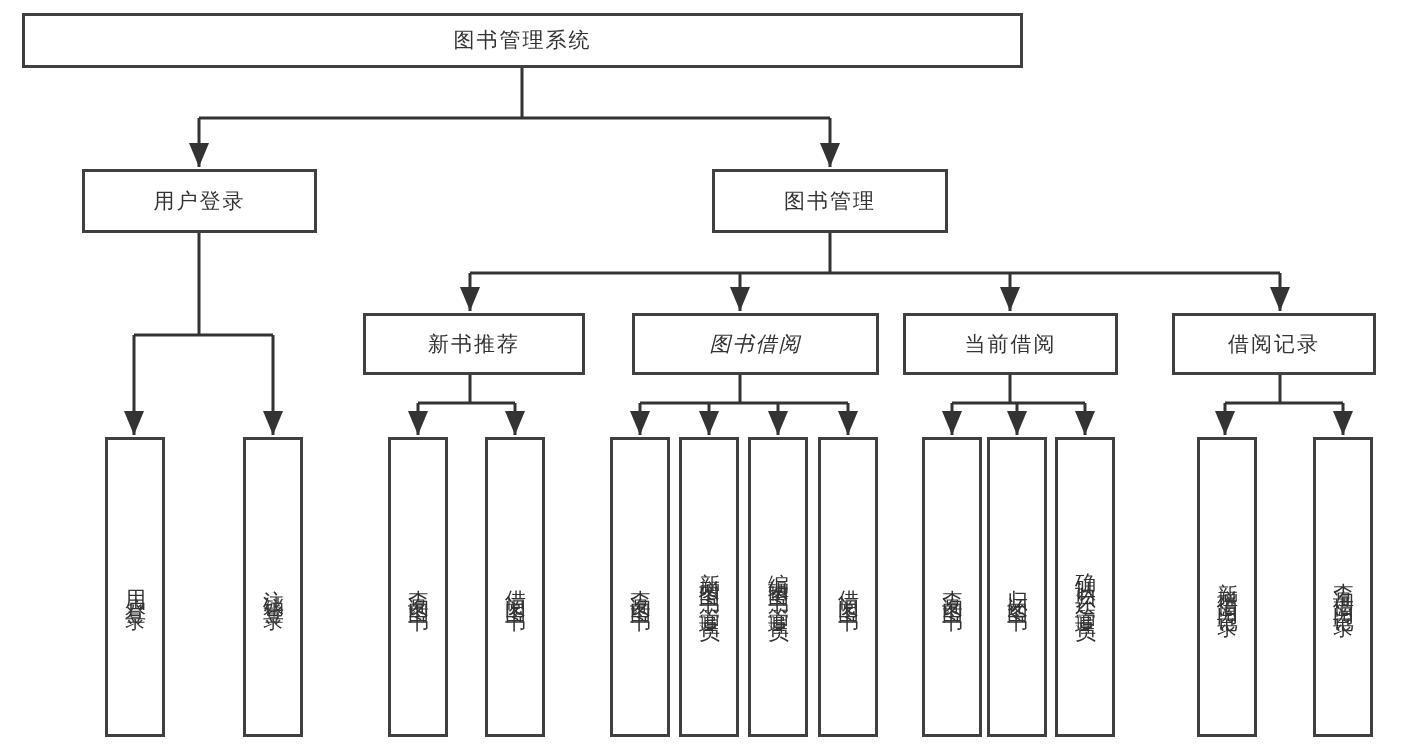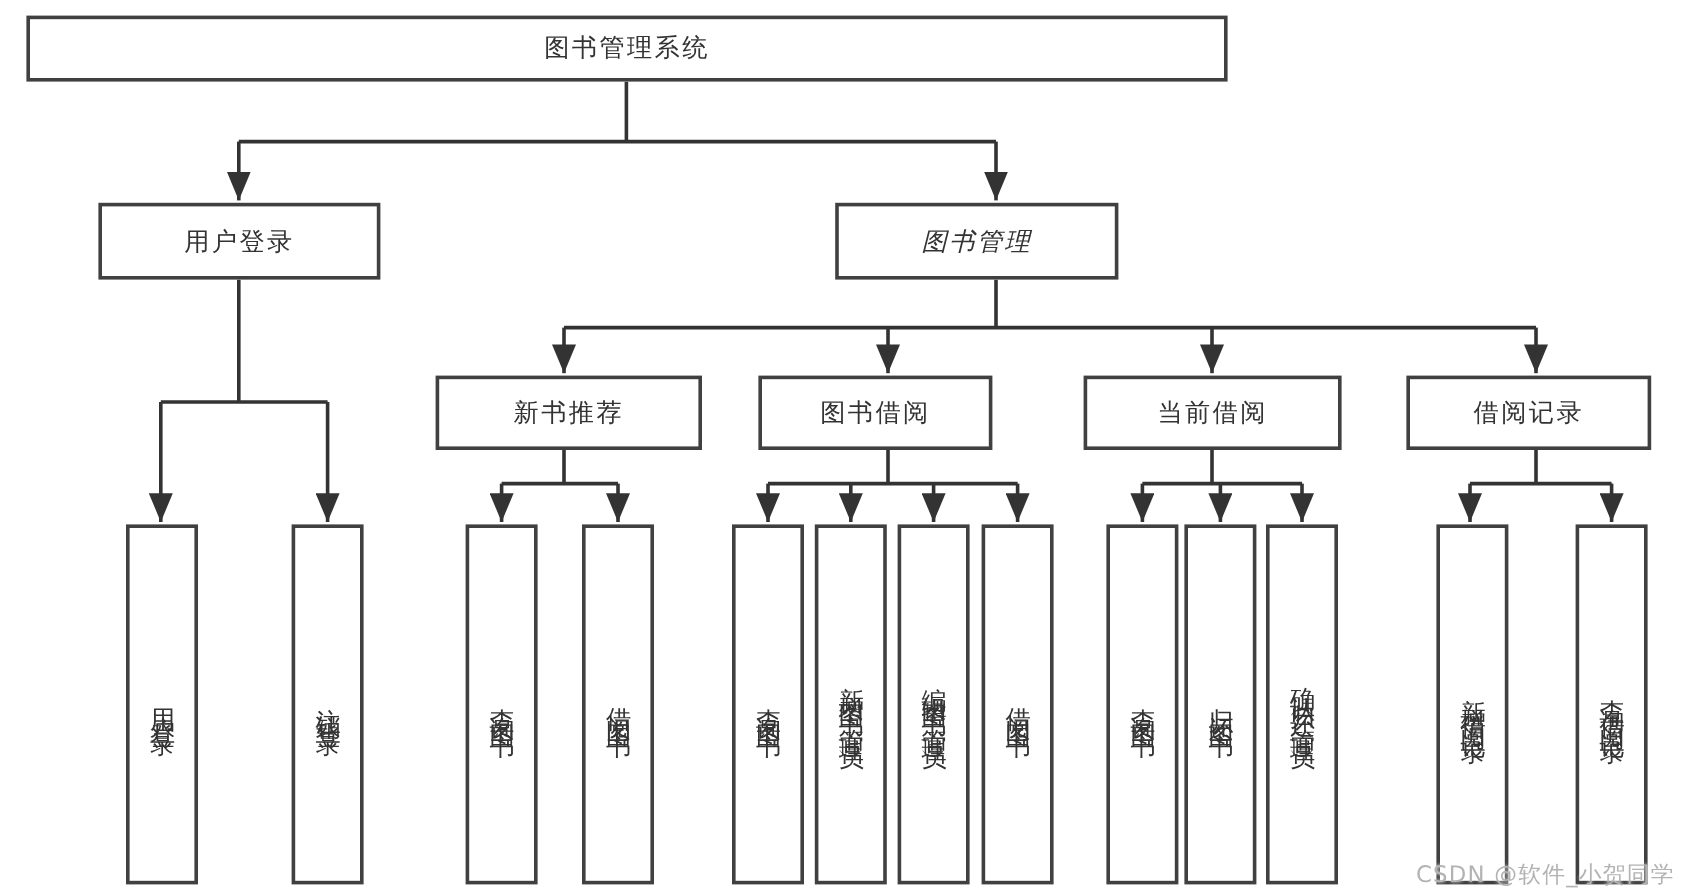--- a/index.html
+++ b/index.html
@@ -42,23 +42,23 @@
     -webkit-writing-mode: vertical-rl;
     text-orientation: mixed;
   }
   .v-box .lbl {
     font-size: 21px;
     letter-spacing: 7px;
   }
   
   .n-root { left: 22px;  top: 13px;  width: 1001px; height: 55px; }
   .n-l2a  { left: 82px;  top: 169px; width: 235px;  height: 64px; }
-  .n-l2b  { left: 696px; top: 169px; width: 236px;  height: 64px; font-style: italic; }
+  .n-l2b  { left: 712px; top: 169px; width: 236px;  height: 64px; }
   .n-l3a  { left: 363px; top: 313px; width: 222px;  height: 62px; }
-  .n-l3b  { left: 632px; top: 313px; width: 195px;  height: 62px; }
+  .n-l3b  { left: 632px; top: 313px; width: 247px;  height: 62px; font-style: italic; }
   .n-l3c  { left: 903px; top: 313px; width: 215px;  height: 62px; align-items: center; }
   .n-l3d  { left: 1172px;top: 313px; width: 204px;  height: 62px; }
   .leaf   { top: 437px; width: 60px; height: 300px; }
   .f1  { left: 105px; }
   .f2  { left: 243px; }
   .f3  { left: 388px; }
   .f4  { left: 485px; }
   .f5  { left: 610px; }
   .f6  { left: 679px; }
   .f7  { left: 748px; }
@@ -185,14 +185,13 @@
   <div class="box v-box leaf f11">
     <span class="lbl">确认归还（管理员）</span>
   </div>
   <div class="box v-box leaf f12">
     <span class="lbl">新增借阅记录</span>
   </div>
   <div class="box v-box leaf f13">
     <span class="lbl">查询借阅记录</span>
   </div>
 
-  <div class="watermark">CSDN @软件_小贺同学</div>
 </div>
 
 </body></html>

